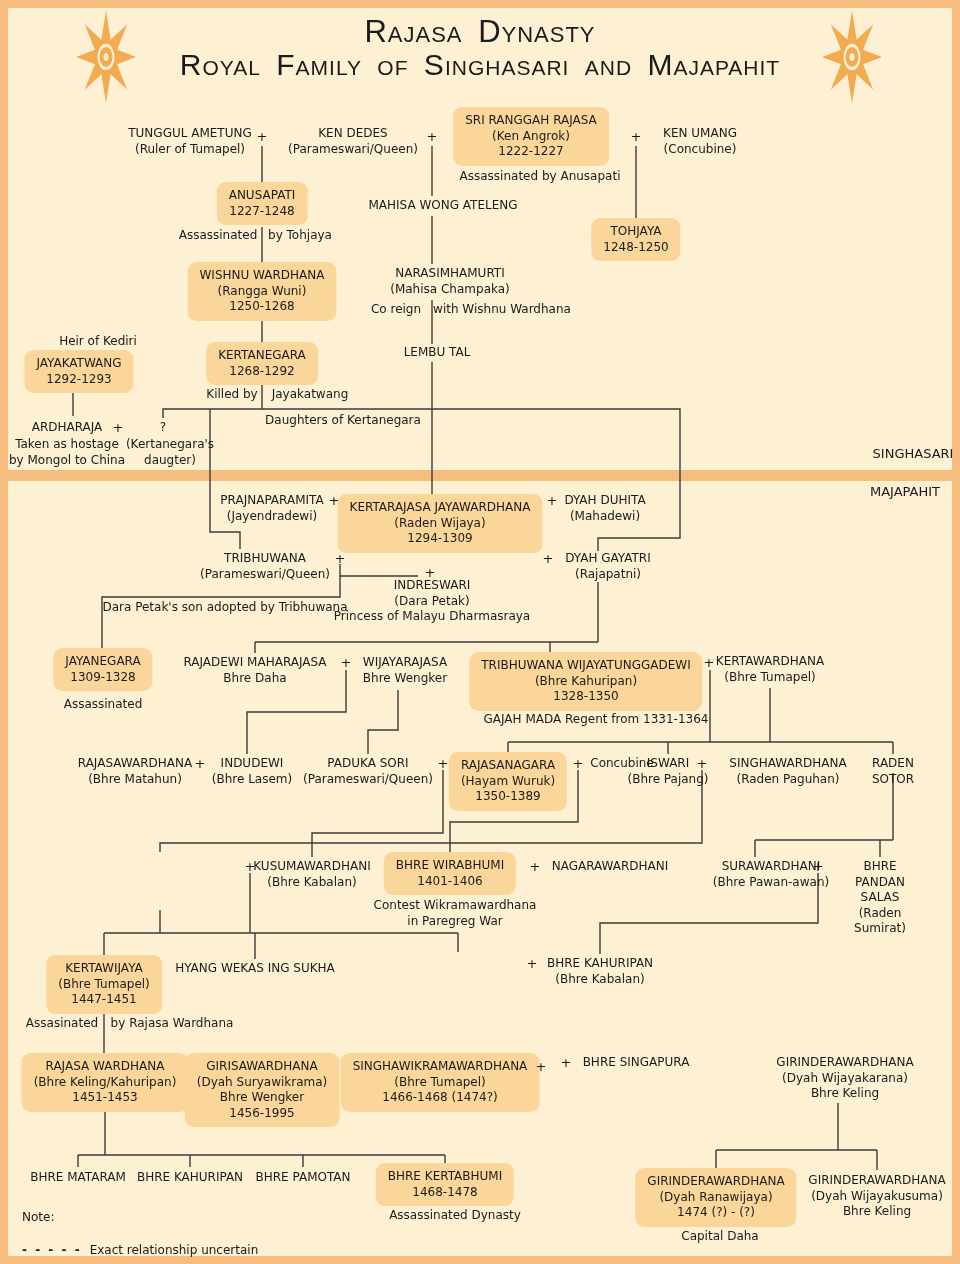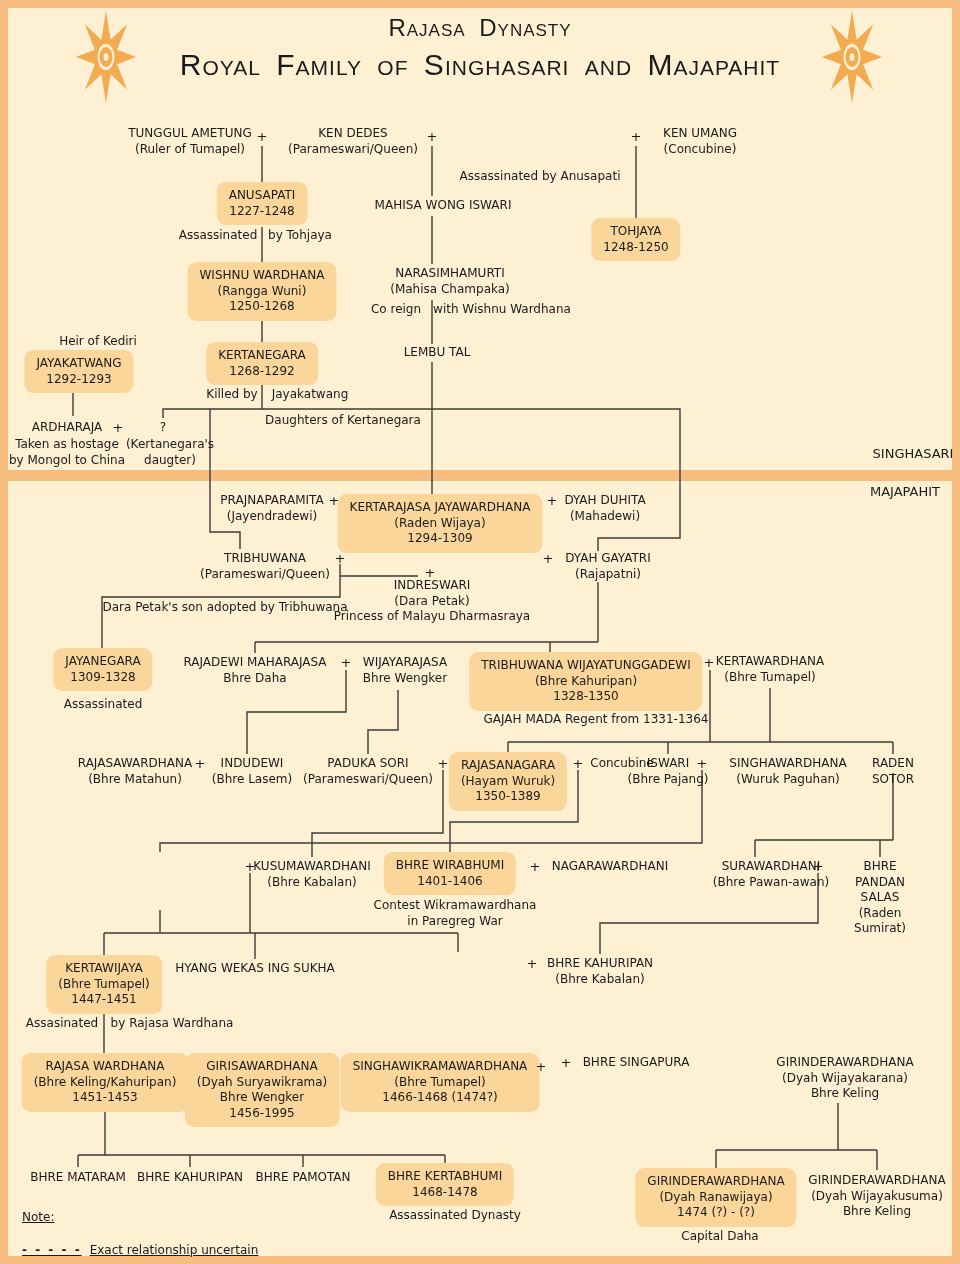--- a/index.html
+++ b/index.html
@@ -17,27 +17,27 @@
     text-align:center;white-space:pre-line;
     font-size:12px;line-height:15.5px;z-index:3;
   }
   .b{
     background:#fbd69a;border-radius:9px;padding:6px 12px;
   }
   .p{
     position:absolute;transform:translate(-50%,-50%);
     font-size:13px;line-height:13px;z-index:3;
   }
-  .left{transform:none;text-align:left;text-decoration:underline;}
+  .left{transform:none;text-align:left;}
   .t1,.t2{
     position:absolute;left:0;width:960px;text-align:center;
     font-variant:small-caps;letter-spacing:1px;word-spacing:6px;
     font-family:"Liberation Sans","DejaVu Sans",sans-serif;z-index:3;
   }
-  .t1{top:14px;font-size:24px;}
+  .t1{top:14px;font-size:31px;}
   .t2{top:48px;font-size:30px;}
   .sec{font-size:13px;}
   .emblem{position:absolute;top:8px;width:64px;height:98px;z-index:3;}
   .dash{font-weight:700;letter-spacing:2px;}
   .legend-text{margin-left:8px;}
 </style>
 </head>
 <body>
 
 <div class="canvas">
@@ -89,30 +89,33 @@
   <div class="t2">Royal Family of Singhasari and Majapahit</div>
   <div class="n sec" style="left:913px;top:446px">SINGHASARI</div>
   <div class="n sec" style="left:905px;top:484px">MAJAPAHIT</div>
 
   <div class="n" style="left:190px;top:126px">TUNGGUL AMETUNG
 (Ruler of Tumapel)</div>
   <div class="p" style="left:262px;top:136px">+</div>
   <div class="n" style="left:353px;top:126px">KEN DEDES
 (Parameswari/Queen)</div>
   <div class="p" style="left:432px;top:136px">+</div>
+  <div class="n b" style="left:531px;top:107px">SRI RANGGAH RAJASA
+(Ken Angrok)
+1222-1227</div>
   <div class="p" style="left:636px;top:136px">+</div>
   <div class="n" style="left:700px;top:126px">KEN UMANG
 (Concubine)</div>
   <div class="n" style="left:540px;top:169px">Assassinated by Anusapati</div>
 
   <div class="n b" style="left:262px;top:182px">ANUSAPATI
 1227-1248</div>
   <div class="n" style="left:218px;top:228px">Assassinated</div>
   <div class="n" style="left:300px;top:228px">by Tohjaya</div>
-  <div class="n" style="left:443px;top:198px">MAHISA WONG ISWARI</div>
+  <div class="n" style="left:443px;top:198px">MAHISA WONG ATELENG</div>
   <div class="n b" style="left:636px;top:218px">TOHJAYA
 1248-1250</div>
 
   <div class="n b" style="left:262px;top:262px">WISHNU WARDHANA
 (Rangga Wuni)
 1250-1268</div>
   <div class="n" style="left:450px;top:266px">NARASIMHAMURTI
 (Mahisa Champaka)</div>
   <div class="n" style="left:396px;top:302px">Co reign</div>
   <div class="n" style="left:502px;top:302px">with Wishnu Wardhana</div>
@@ -182,21 +185,21 @@
   <div class="p" style="left:443px;top:763px">+</div>
   <div class="n b" style="left:508px;top:752px">RAJASANAGARA
 (Hayam Wuruk)
 1350-1389</div>
   <div class="p" style="left:578px;top:763px">+</div>
   <div class="n" style="left:622px;top:756px">Concubine</div>
   <div class="n" style="left:668px;top:756px">ISWARI
 (Bhre Pajang)</div>
   <div class="p" style="left:702px;top:763px">+</div>
   <div class="n" style="left:788px;top:756px">SINGHAWARDHANA
-(Wuruk Paguhan)</div>
+(Raden Paguhan)</div>
   <div class="n" style="left:893px;top:756px">RADEN SOTOR</div>
 
   <div class="p" style="left:250px;top:866px">+</div>
   <div class="n" style="left:312px;top:859px">KUSUMAWARDHANI
 (Bhre Kabalan)</div>
   <div class="n b" style="left:450px;top:852px">BHRE WIRABHUMI
 1401-1406</div>
   <div class="p" style="left:535px;top:866px">+</div>
   <div class="n" style="left:610px;top:859px">NAGARAWARDHANI</div>
   <div class="n" style="left:771px;top:859px">SURAWARDHANI

